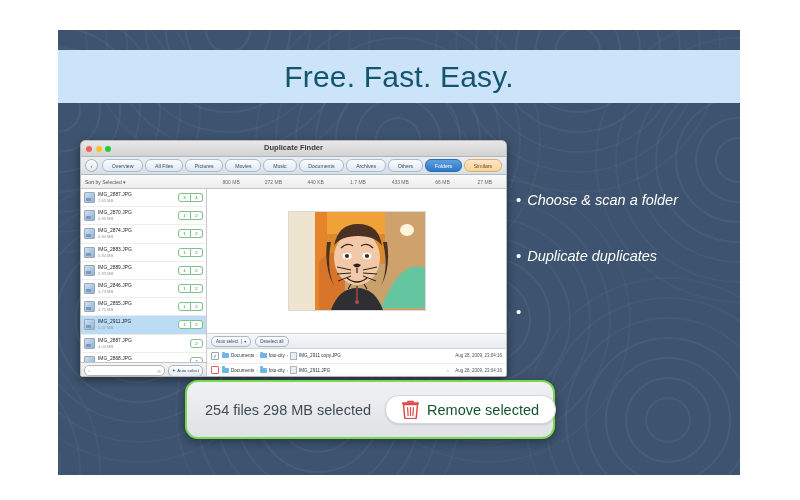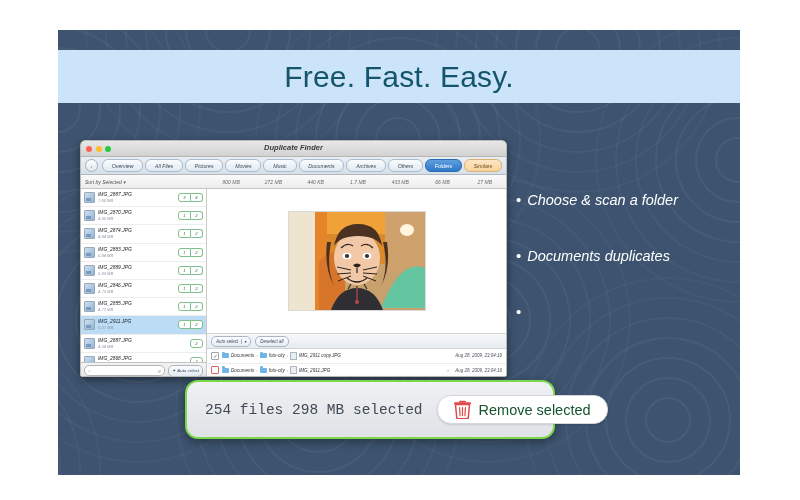--- a/index.html
+++ b/index.html
@@ -19,21 +19,21 @@
 
   
   .bullets{position:absolute;left:516px;top:192px;width:222px;color:#fff;}
   .bullet{display:flex;align-items:flex-start;margin-bottom:40px;}
   .bullet .dot{font-size:15px;line-height:15px;margin-right:6px;}
   .bullet .btxt{font-size:14.5px;line-height:16px;white-space:nowrap;font-style:italic;}
 
   
   .win{position:absolute;left:80px;top:140px;width:425px;height:235px;
        background:#4d7c0f;border-radius:5px 5px 2px 2px;overflow:hidden;
-       box-shadow:0 3px 9px rgba(0,0,0,.45);border:1px solid #b9b9b9;font-style:italic;}
+       box-shadow:0 3px 9px rgba(0,0,0,.45);border:1px solid #b9b9b9;}
 
   .titlebar{height:15px;background:linear-gradient(#e8e8e8,#d2d2d2);
             border-bottom:1px solid #b5b5b5;position:relative;}
   .lights{position:absolute;left:5px;top:4.5px;display:flex;gap:3.5px;}
   .lights i{width:6px;height:6px;border-radius:50%;display:block;}
   .lights .r{background:#ff5f57;}.lights .y{background:#ffbd2e;}.lights .g{background:#28c940;}
   .wintitle{position:absolute;left:0;right:0;top:2px;text-align:center;
             font-size:7.5px;font-weight:bold;color:#3a3a3a;}
 
   .toolbar{height:17px;background:linear-gradient(#e9eef3,#d7dfe7);
@@ -117,21 +117,21 @@
   .docico{width:4.5px;height:6px;background:#e9eef3;border:1px solid #aab6c1;border-radius:.5px;flex:0 0 auto;}
   .dupdate{margin-left:auto;color:#4a525a;white-space:nowrap;font-size:4.5px;}
   .magsm{color:#8d98a3;font-size:5px;margin-right:3px;}
 
   
   .callout{position:absolute;left:185px;top:380px;width:330px;height:55px;
            border:2px solid #7bd84a;border-radius:13px;
            background:linear-gradient(#f0f1f3,#dfe2e6);
            box-shadow:0 3px 10px rgba(0,0,0,.35);
            display:flex;align-items:center;padding:0 18px;gap:14px;}
-  .costat{font-size:14.5px;color:#3f4a55;white-space:nowrap;font-family:Liberation Mono, monospace;}
+  .costat{font-size:14.5px;color:#3f4a55;white-space:nowrap;}
   .cobtn{height:27px;border-radius:14px;background:#ffffff;border:1px solid #d3d7dc;
          display:flex;align-items:center;gap:8px;padding:0 16px;white-space:nowrap;
          box-shadow:inset 0 1px 0 #fff,0 1px 2px rgba(0,0,0,.12);}
   .cobtn .lbl{font-size:14.5px;color:#14532d;}
 </style>
 </head>
 <body>
 
 <div id="stage">
 
@@ -168,21 +168,21 @@
     <div class="htext">Free. Fast. Easy.</div>
   </div>
 
   <div class="bullets">
     <div class="bullet">
       <span class="dot">•</span>
       <span class="btxt">Choose &amp; scan a folder</span>
     </div>
     <div class="bullet">
       <span class="dot">•</span>
-      <span class="btxt">Documents duplicates</span>
+      <span class="btxt">Duplicate duplicates</span>
     </div>
     <div class="bullet">
       <span class="dot">•</span>
     </div>
   </div>
 
   <div class="win">
 
     <div class="titlebar">
       <div class="lights">

